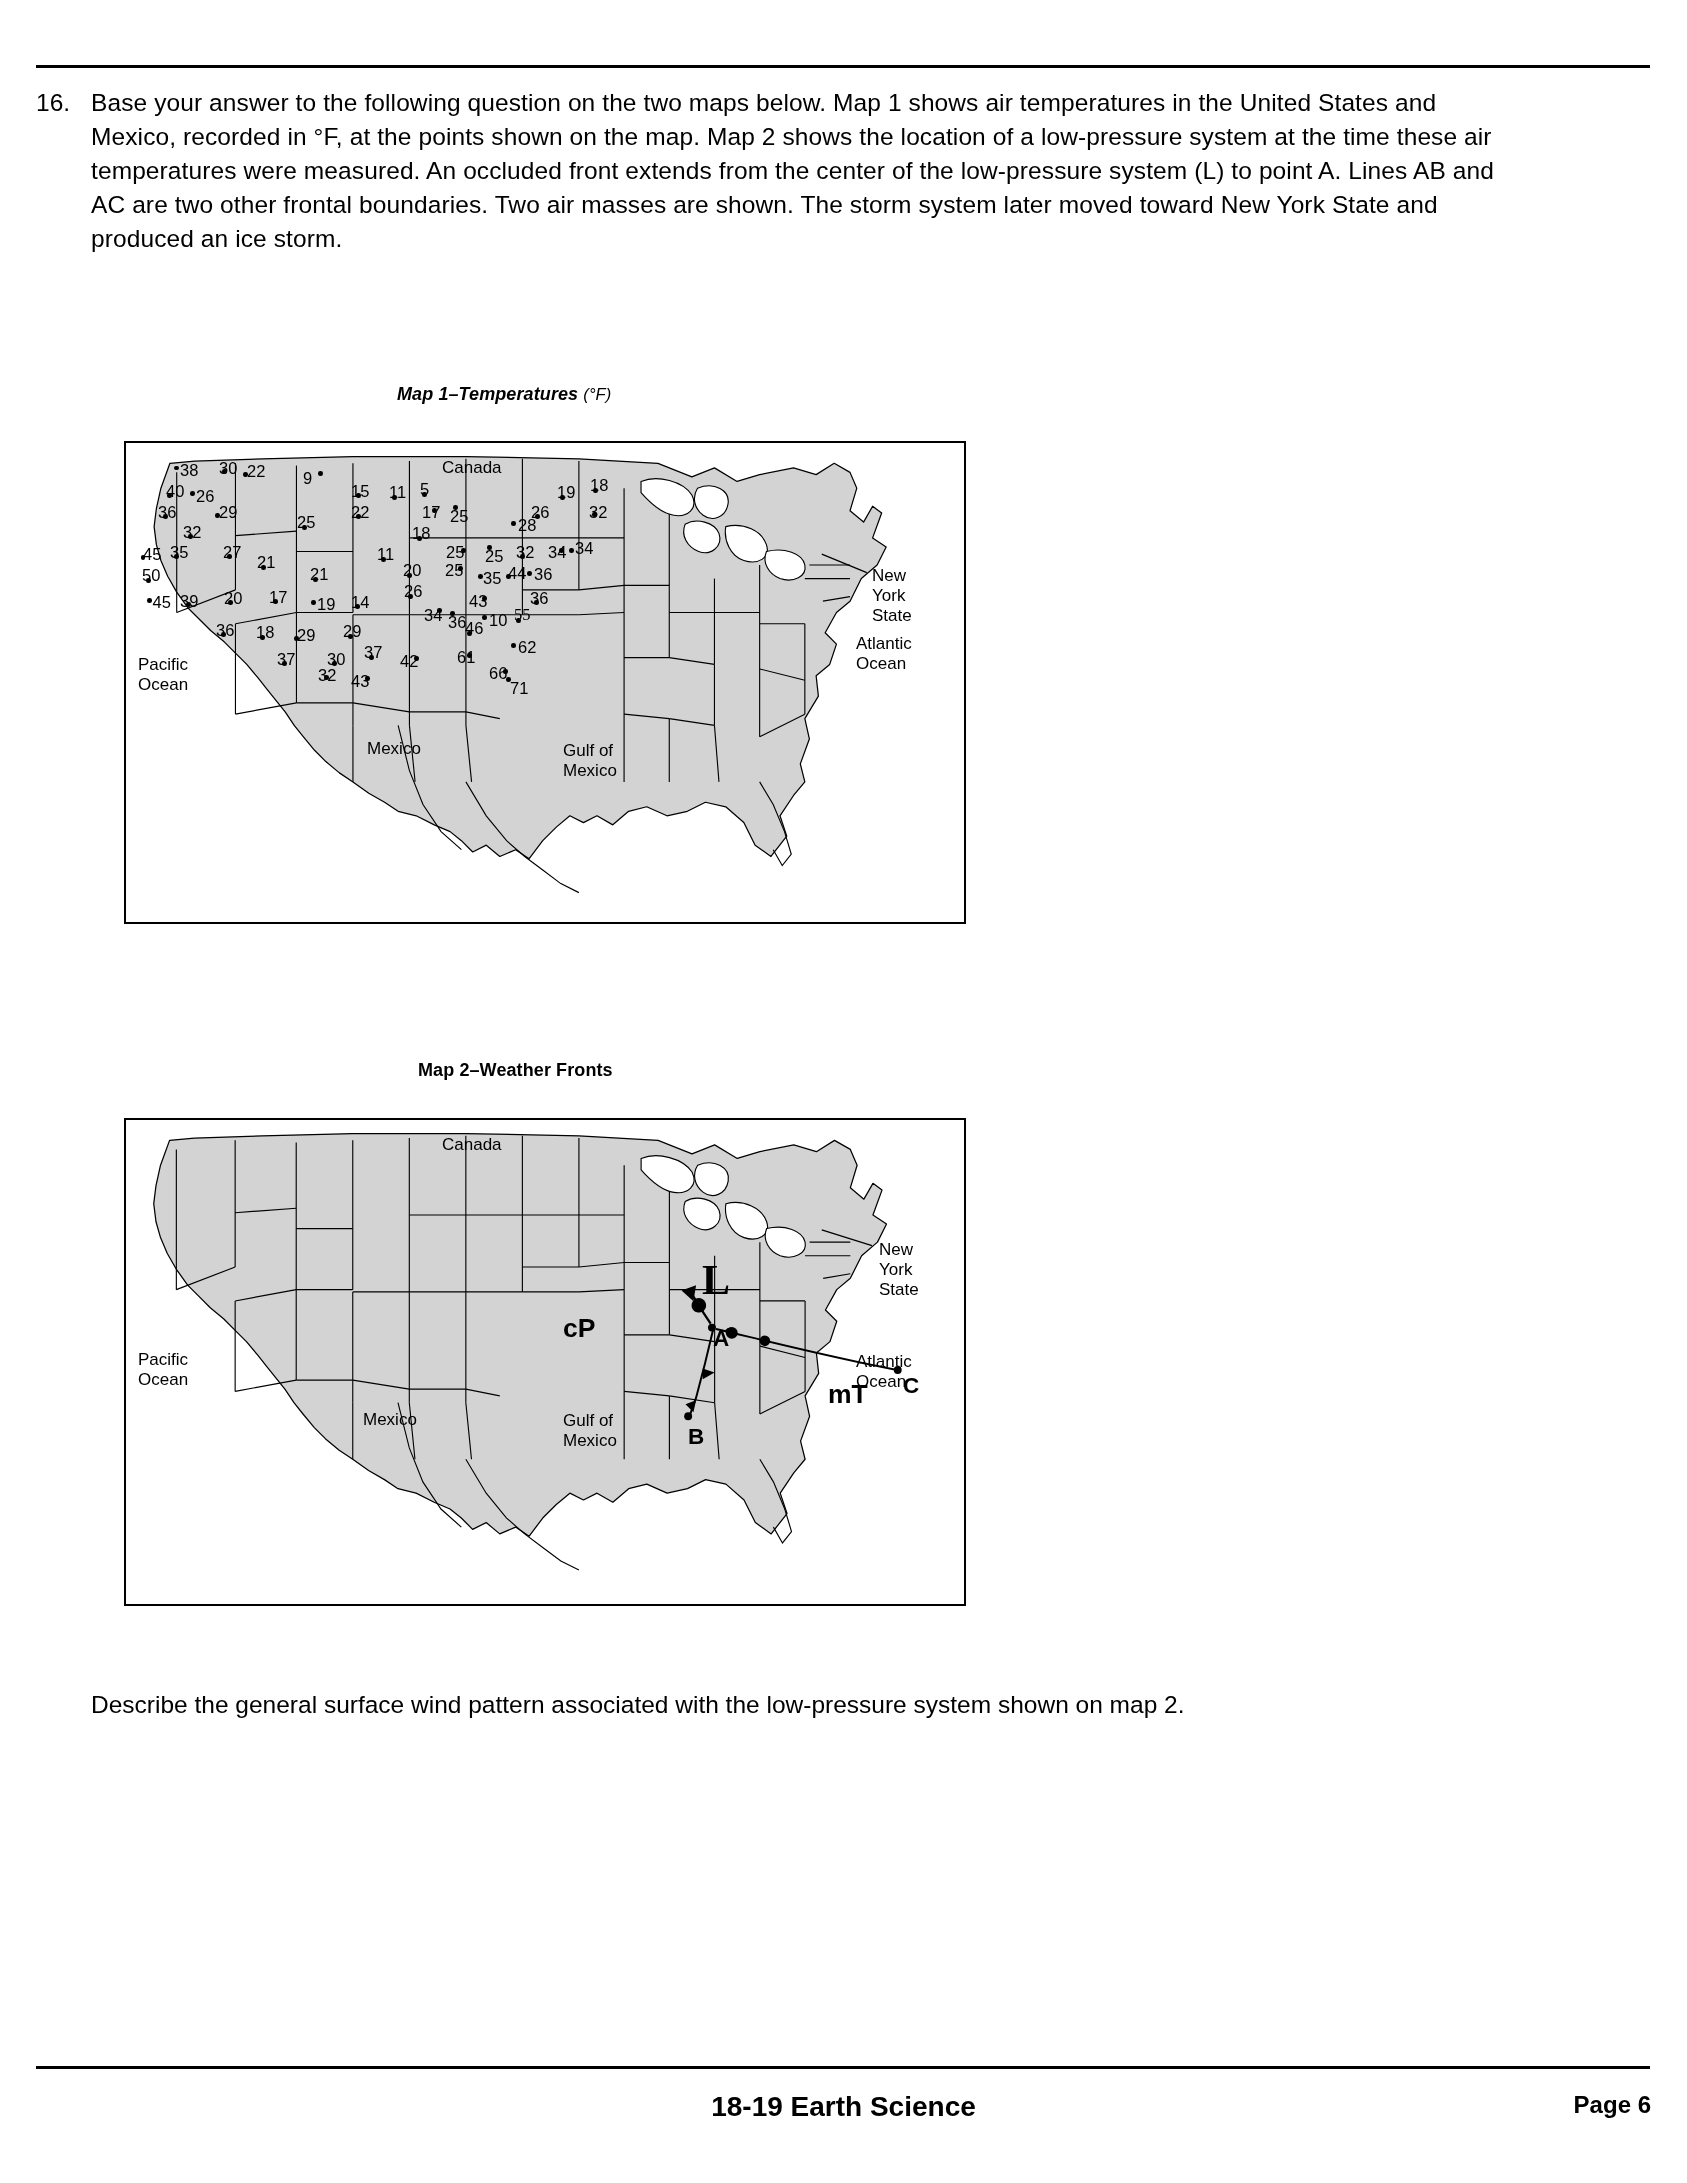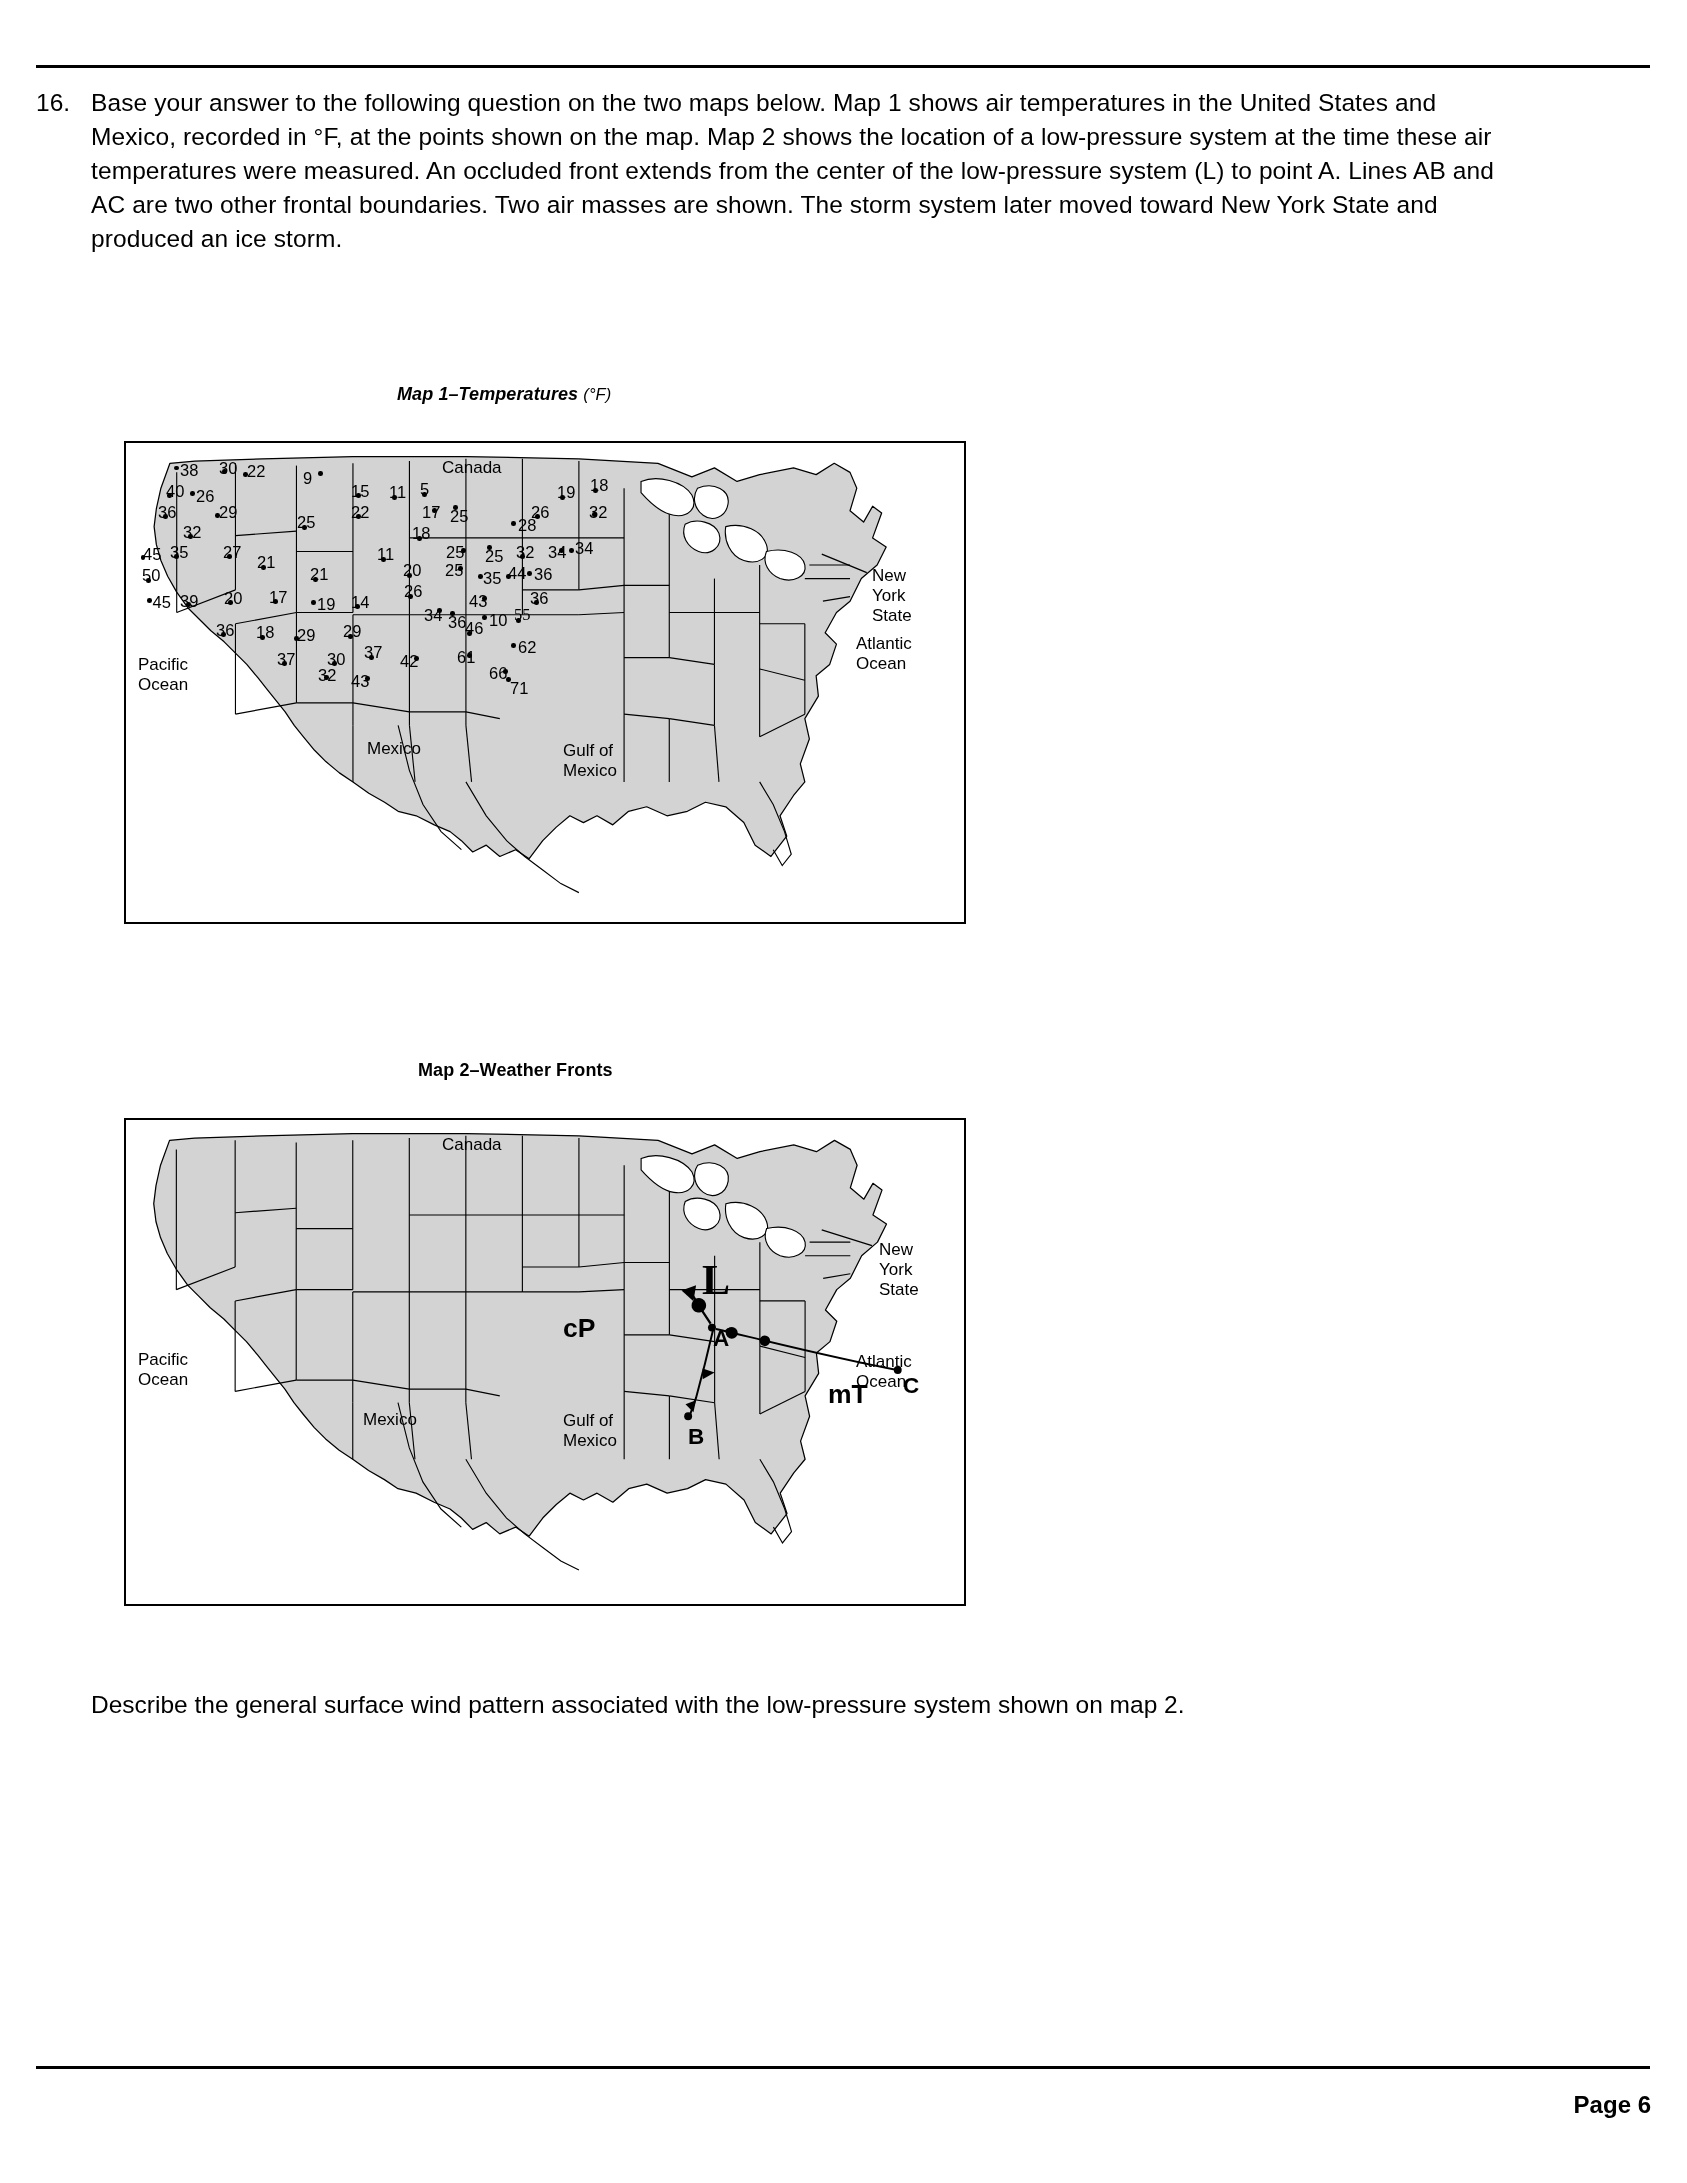--- a/index.html
+++ b/index.html
@@ -566,15 +566,16 @@
 Ocean</div>
         <div class="mlabel" style="left: 237px; top: 290px;">Mexico</div>
         <div class="mlabel" style="left: 437px; top: 291px;">Gulf of
 Mexico</div>
       </div>
   </div>
 
   <div class="prompt">Describe the general surface wind pattern associated with the low-pressure system shown on map 2.</div>
 
   <div class="rule-bottom"></div>
+  <div class="footer-center">18-19 Earth Science</div>
   <div class="footer-right">Page 6</div>
 </div>
 
 
 </body></html>

